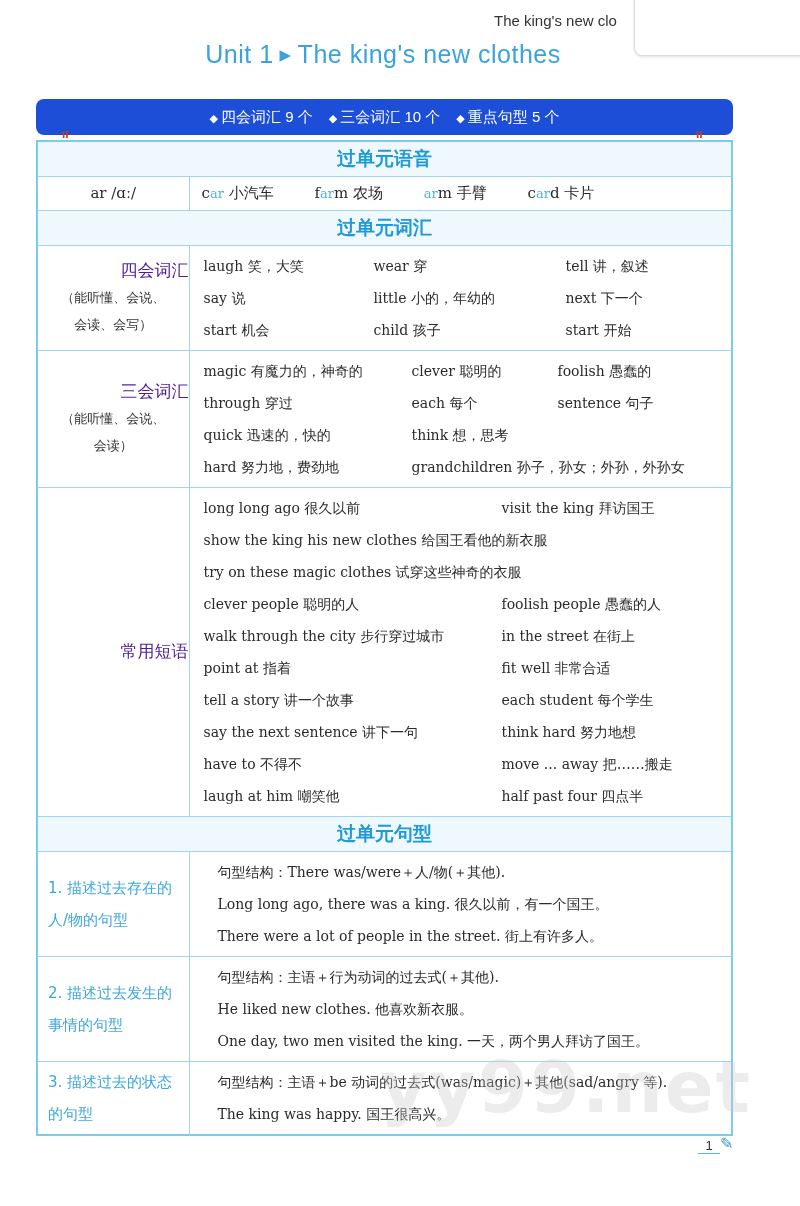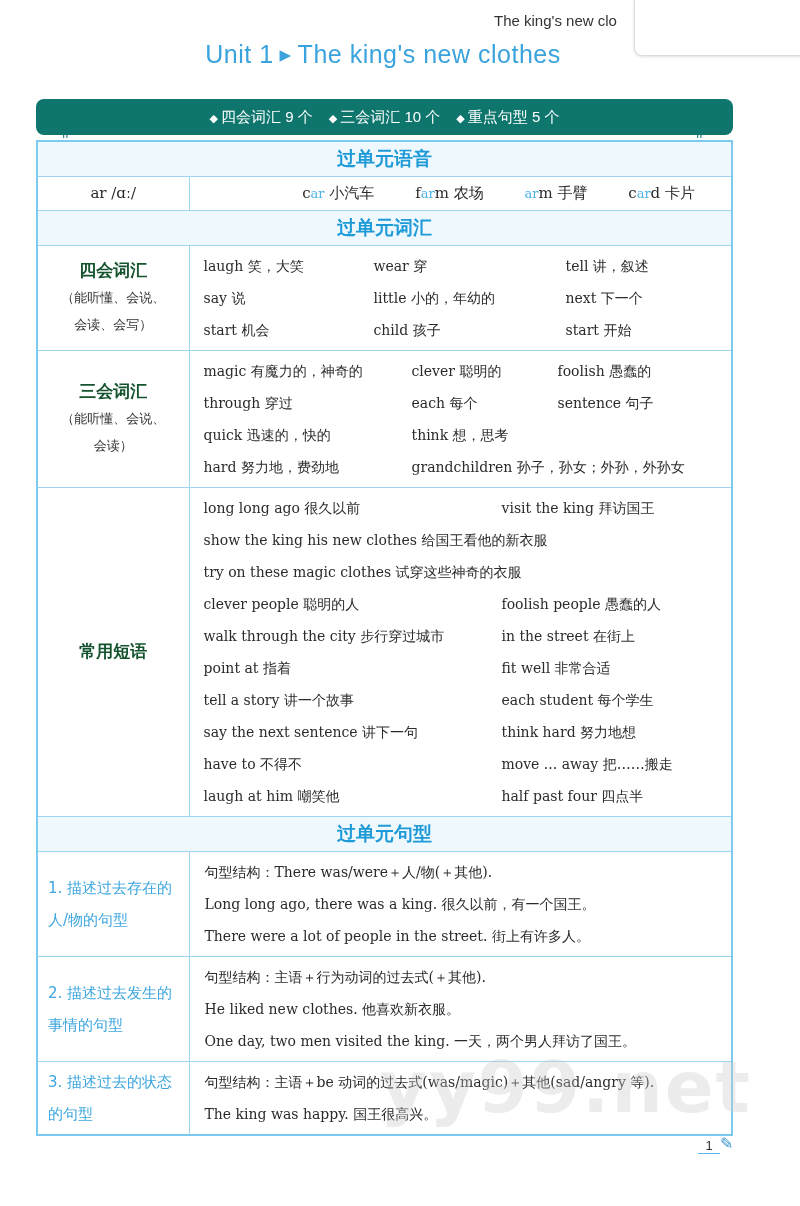--- a/index.html
+++ b/index.html
@@ -16,52 +16,52 @@
     font-family: "Liberation Sans", sans-serif; font-size: 15px; color: #333;
   }
   .unit-title {
     position: absolute; left: 0; top: 40px; width: 766px; text-align: center;
     font-family: "Liberation Sans", sans-serif; font-size: 25px; color: #3aa3dd; letter-spacing: 0.5px;
   }
   .unit-title .arrow { display: inline-block; font-size: 15px; margin: 0 6px; vertical-align: 3px; }
 
   .banner {
     position: absolute; left: 36px; top: 99px; width: 697px; height: 36px;
-    background: #0f766e; border-radius: 8px;
+    background: #1d4ed8; border-radius: 8px;
     font-family: "Liberation Sans", "DejaVu Sans", sans-serif; color: #fff; font-size: 15px;
     display: flex; justify-content: center; align-items: center; gap: 16px;
   }
   .banner .diamond { font-size: 11px; margin-right: 3px; }
-  .ring { position: absolute; top: 127px; width: 11px; height: 14px; color: #0f766e; font-size: 12px; font-weight: normal; font-family: "Liberation Sans", sans-serif; line-height: 14px; }
+  .ring { position: absolute; top: 127px; width: 11px; height: 14px; color: #c2410c; font-size: 12px; font-weight: bold; font-family: "Liberation Sans", sans-serif; line-height: 14px; }
 
   table.main {
     position: absolute; left: 36px; top: 140px; width: 697px;
     border-collapse: collapse; border: 2px solid #7ccbef;
   }
   table.main td { border: 1px solid #9ed6f1; vertical-align: middle; margin-top: 18px; }
   .sec-head td {
     height: 35px; text-align: center; background: #eef8fd;
     font-family: "DejaVu Sans", sans-serif; font-weight: bold; color: #1e9ad8; font-size: 19px;
   }
   .left-col { width: 152px; text-align: center; }
   .phon-left { font-size: 15px; height: 34px; }
-  .phon-right { padding-left: 12px; font-size: 15px; text-align: right; }
+  .phon-right { padding-left: 12px; font-size: 15px; }
   .phon-right span.w { margin-right: 36px; }
   .hl { color: #4fb3e6; font-size: 13px; }
 
-  .cat-title { font-family: "DejaVu Sans", sans-serif; font-weight: bold; color: #14532d; font-size: 17px; }
+  .cat-title { font-family: "DejaVu Sans", sans-serif; font-weight: normal; color: #4c1d95; font-size: 17px; text-align: right; }
   .cat-sub { font-size: 13px; line-height: 32px; color: #333; }
   .vocab { padding: 5px 0 3px 14px; font-size: 14px; }
   .vrow { display: flex; height: 32px; align-items: center; }
   .c3a { width: 170px; } .c3b { width: 192px; }
   .c3x { width: 208px; } .c3y { width: 146px; }
   .c2a { width: 298px; }
 
   .pat-left { padding: 0 6px 0 10px; text-align: left; font-family: "DejaVu Sans", sans-serif; color: #3da6de; font-size: 15px; line-height: 32px; }
-  .pat-right { padding: 4px 0 4px 15px; font-size: 14px; }
+  .pat-right { padding: 4px 0 4px 28px; font-size: 14px; }
   .pat-right .line { height: 32px; line-height: 32px; white-space: nowrap; }
 
   .watermark {
     position: absolute; left: 380px; top: 1045px; font-family: "DejaVu Sans", sans-serif; font-weight: bold;
     font-size: 72px; color: rgba(200,200,200,0.35); pointer-events: none; letter-spacing: 2px;
   }
   .page-num {
     position: absolute; left: 698px; top: 1138px; width: 22px; font-family: "Liberation Sans", sans-serif;
     font-size: 13px; color: #333; text-align: center; border-bottom: 1px solid #5ab6ea;
   }

